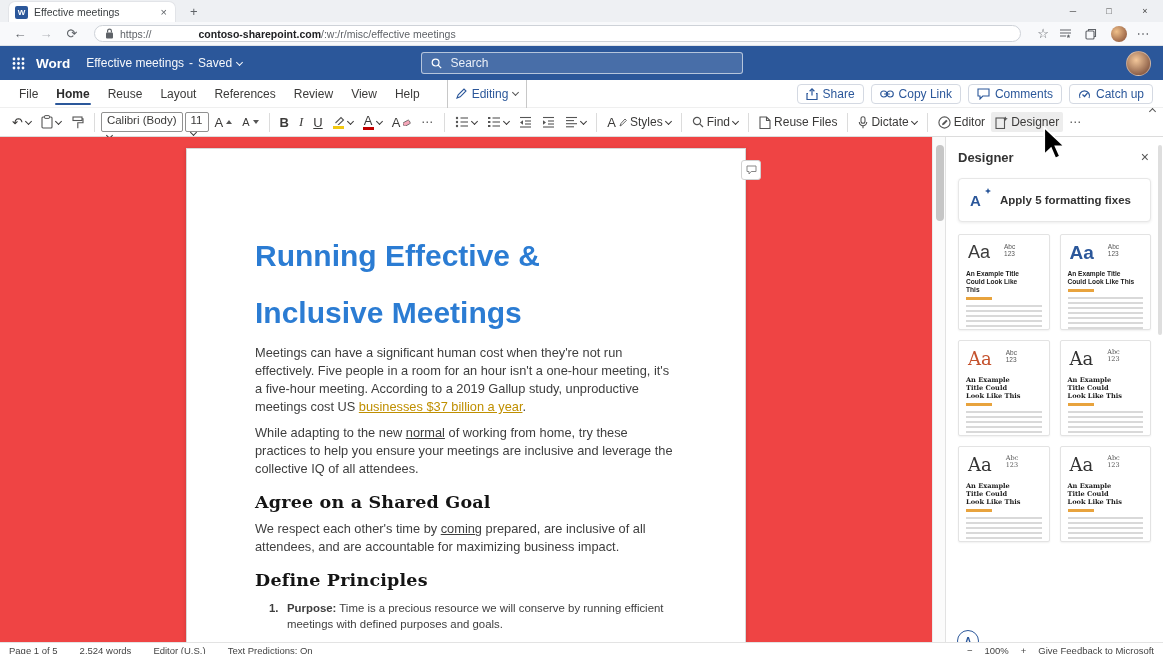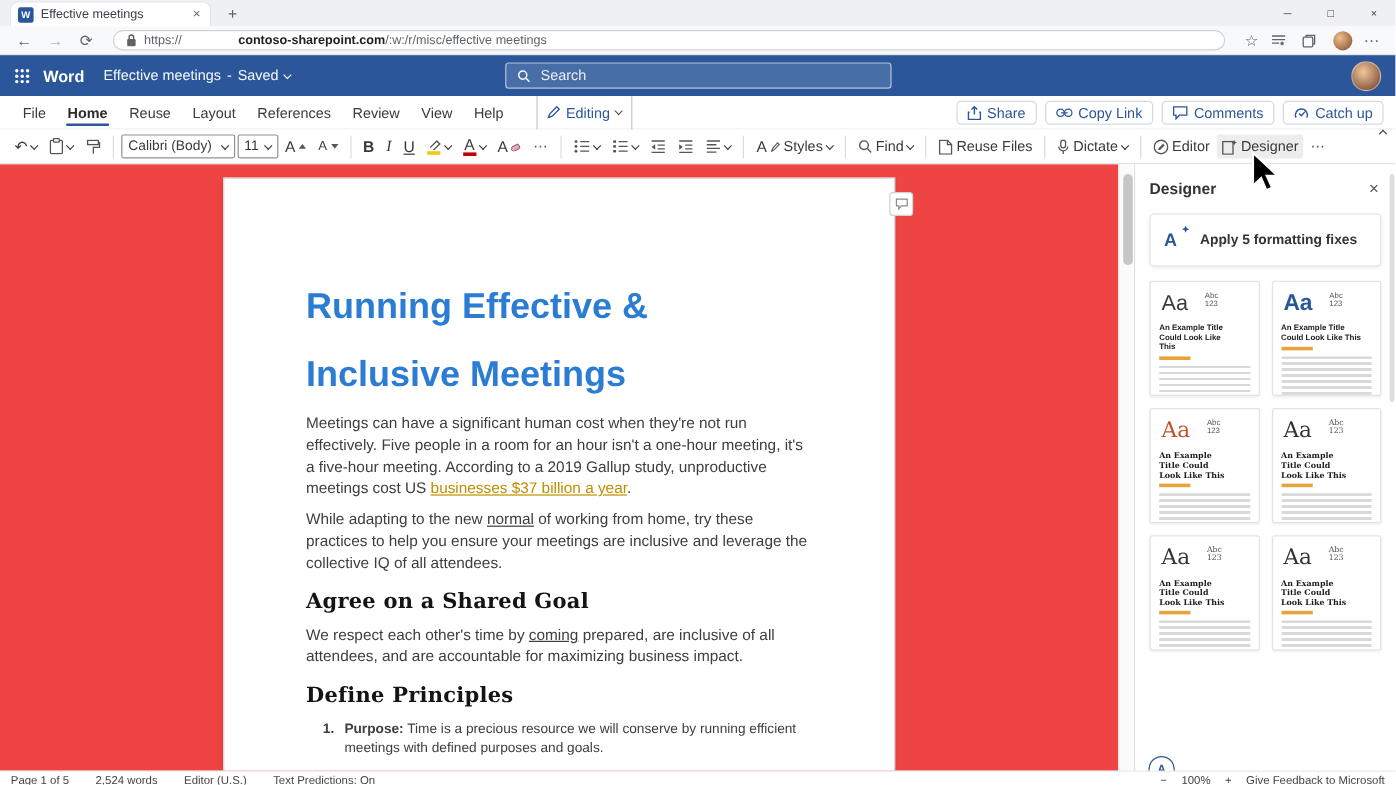--- a/index.html
+++ b/index.html
@@ -57,22 +57,22 @@
   .ribbon-actions { margin-left:auto; display:flex; gap:7px; }
   .action-btn { display:flex; align-items:center; gap:5px; border:1px solid #d4d9e2; background:#fff;
                 border-radius:4px; padding:2px 8px; color:#2b579a; font-size:12px; white-space:nowrap; }
 
   
   .toolbar { height:29px; background:#fff; border-bottom:1px solid #dcdcdc; display:flex; align-items:center;
              padding:0 8px; font-size:12px; color:#3b3a39; gap:2px; position:relative; }
   .tbtn { display:flex; align-items:center; gap:3px; padding:3px 4px; border-radius:2px; white-space:nowrap; }
   .tbtn.hovered { background:#ededed; }
   .sep { width:1px; height:19px; background:#dcdcdc; margin:0 4px; flex:none; }
-  .combo { border:1px solid #919191; border-radius:2px; padding:1px 5px; display:flex; align-items:center;
-           gap:8px; font-size:11.5px; height:20px; }
+  .combo { border:1px solid #919191; border-radius:2px; padding:1px 5px; display:flex; align-items:flex-start;
+           gap:8px; font-size:11.5px; height:20px;flex-direction:column; }
   .combo.size { gap:5px; }
   .chev { width:5px; height:5px; border-right:1.3px solid currentColor; border-bottom:1.3px solid currentColor;
           display:inline-block; transform:rotate(45deg); position:relative; top:-1px; flex:none; }
   .chev.up { transform:rotate(225deg); top:1px; }
   .bold-l { font-weight:700; font-size:13px; }
   .ital-l { font-style:italic; font-family:"Liberation Serif",serif; font-size:13px; }
   .und-l { text-decoration:underline; font-size:13px; }
   .bigA { font-size:13px; line-height:11px; }
   .tri { width:0; height:0; border-left:3px solid transparent; border-right:3px solid transparent; flex:none; }
   .tri.up { border-bottom:4px solid #555; }

